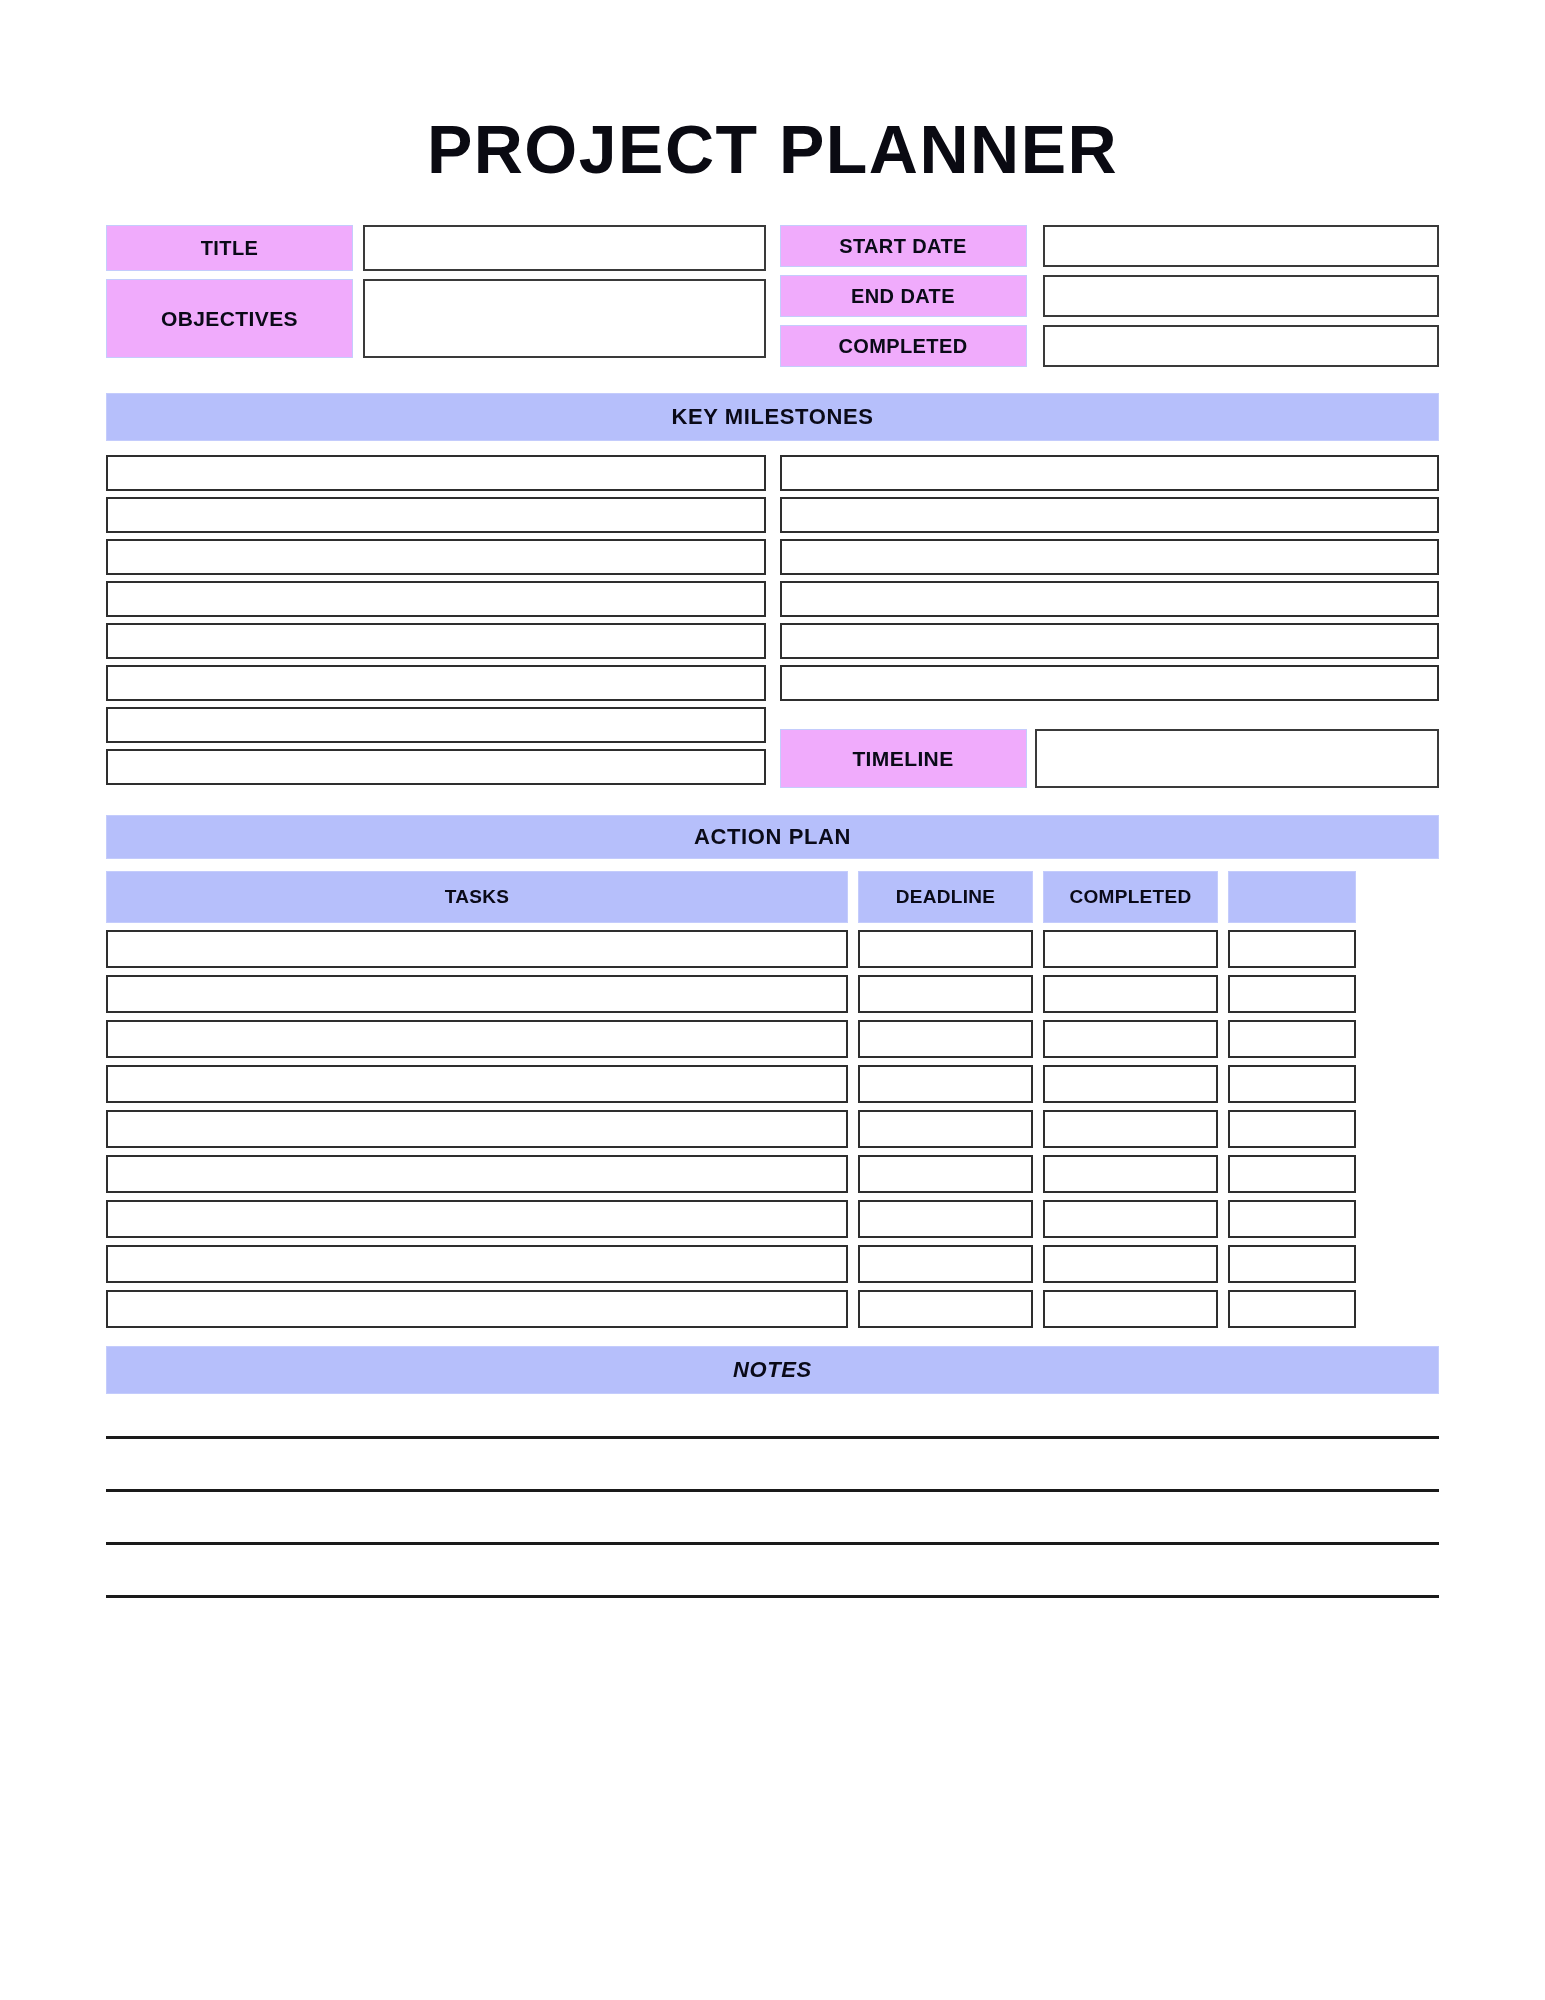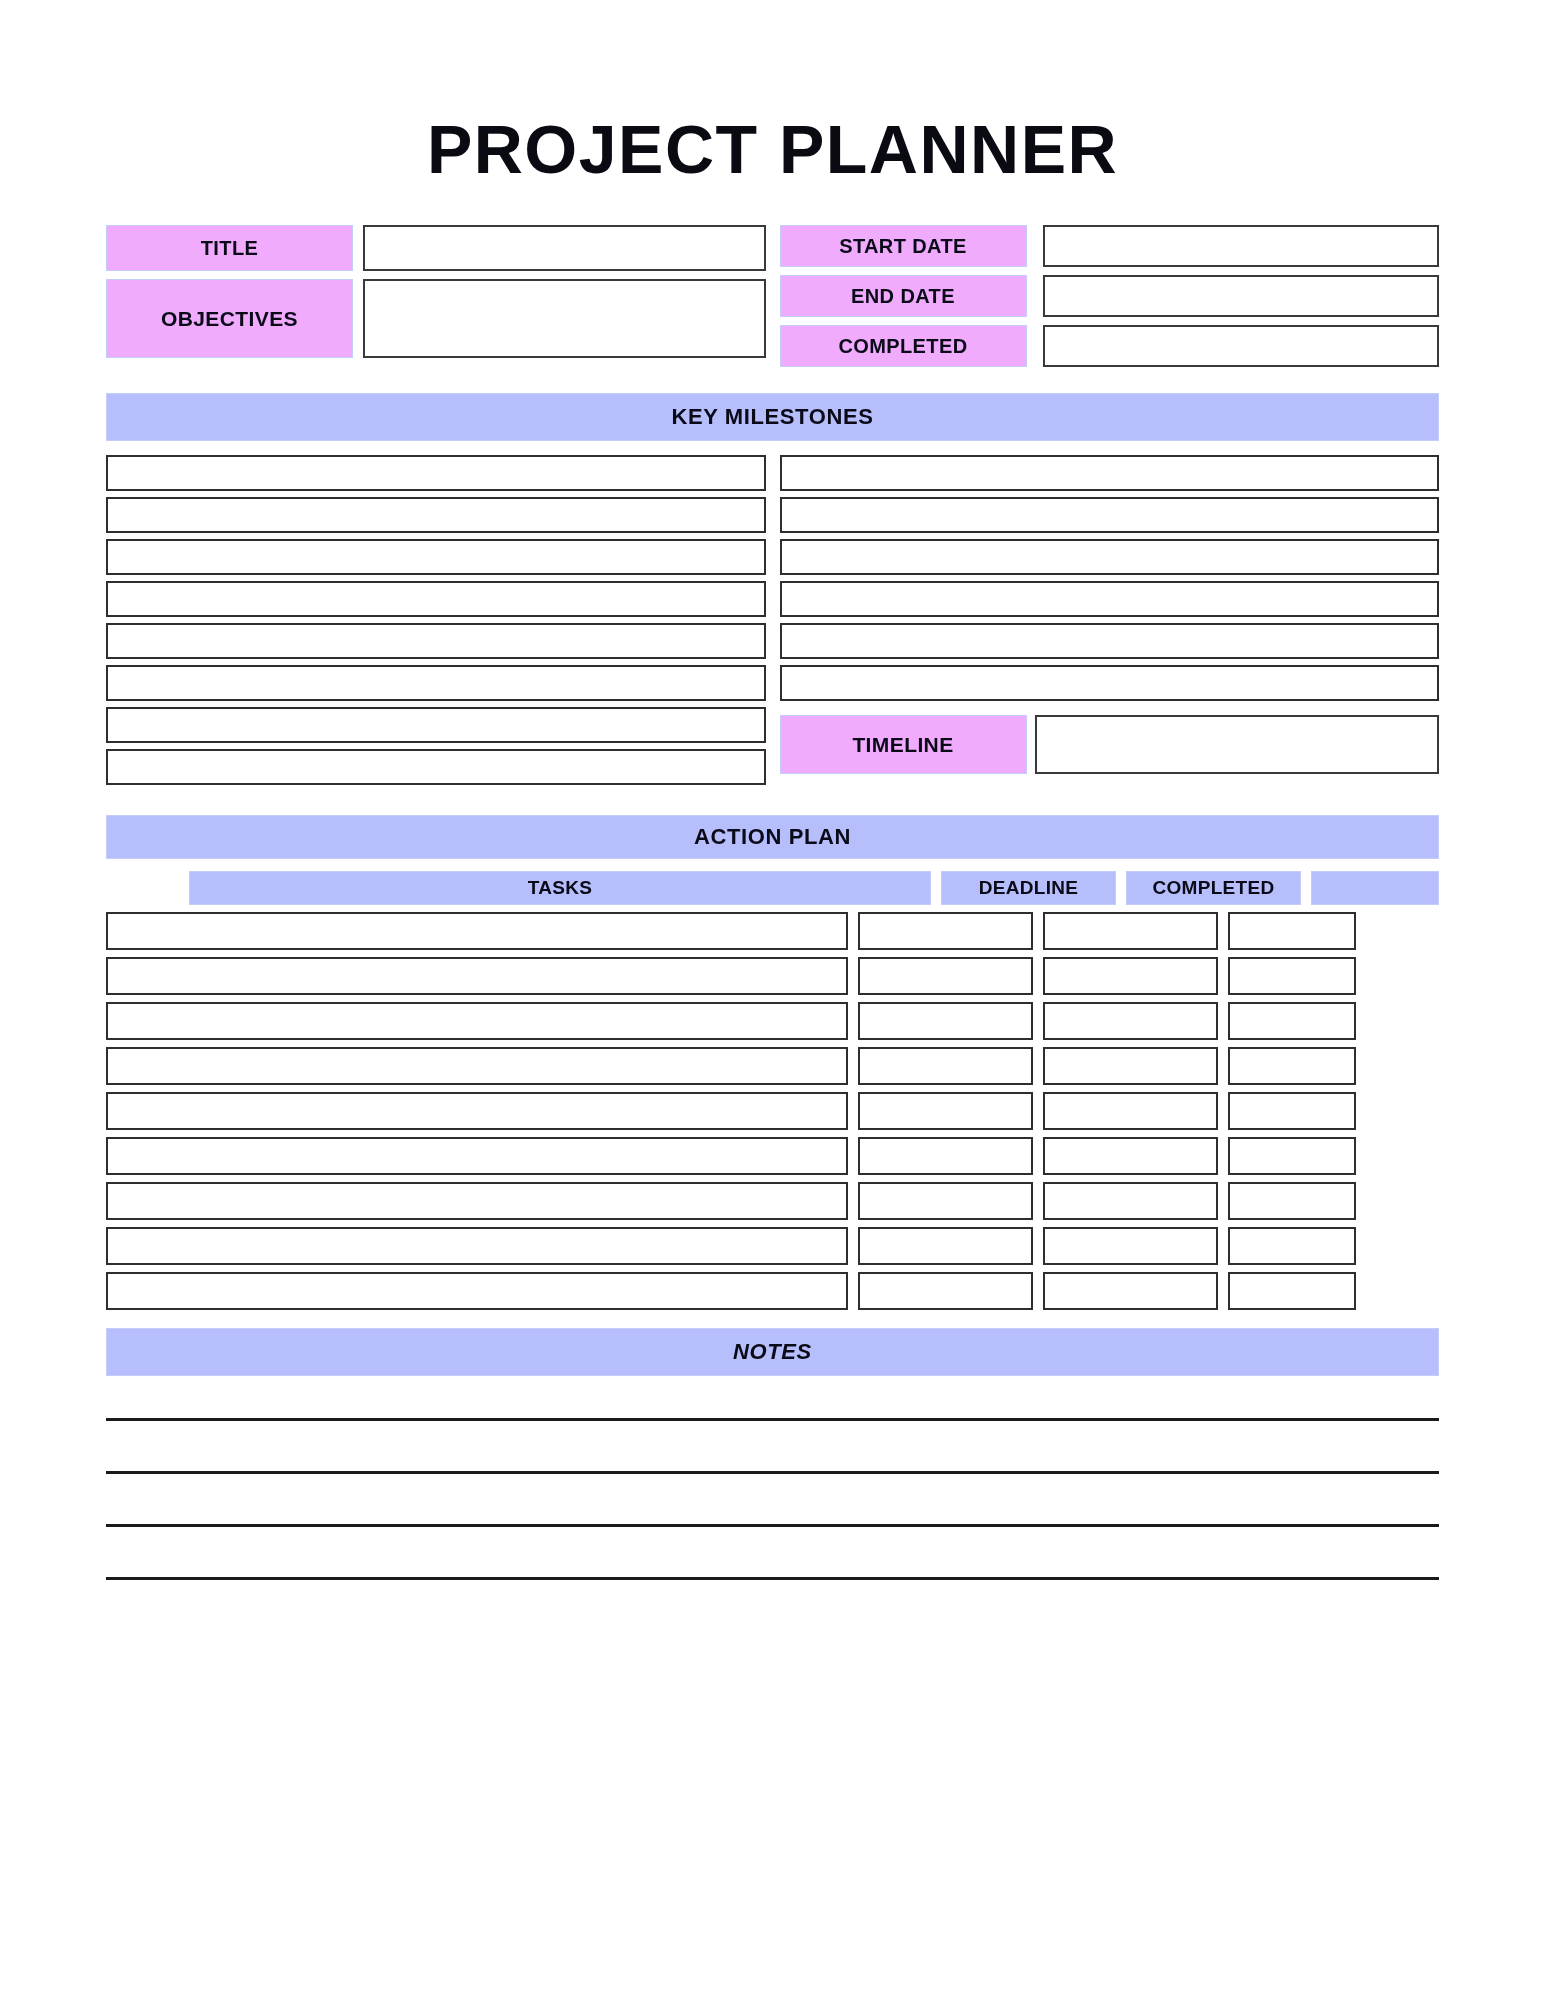--- a/index.html
+++ b/index.html
@@ -111,37 +111,36 @@
     height: 36px;
     border: 2px solid #2e2e2e;
     background: #fff;
     margin-bottom: 6px;
   }
 
   .timeline-row {
     display: flex;
     gap: 8px;
     height: 59px;
-    margin-top: 14px;
+    margin-top: 28px;
   }
   .timeline-row .lbl { width: 247px; font-size: 21px; }
   .timeline-row .box { flex: 1; }
 
   
   .action-head {
     height: 44px;
     margin-top: 24px;
   }
 
   .tbl-head {
     display: flex;
     gap: 10px;
-    height: 34px;
+    height: 52px;
     margin-top: 12px;
-    justify-content: flex-end;
   }
   .tbl-head .band { font-size: 19px; letter-spacing: 0.3px; }
 
   .c-task { flex: 0 0 742px; }
   .c-dead { flex: 0 0 175px; }
   .c-comp { flex: 0 0 175px; }
   .c-chk  { flex: 0 0 128px; }
 
   .tbl-row {
     display: flex;

